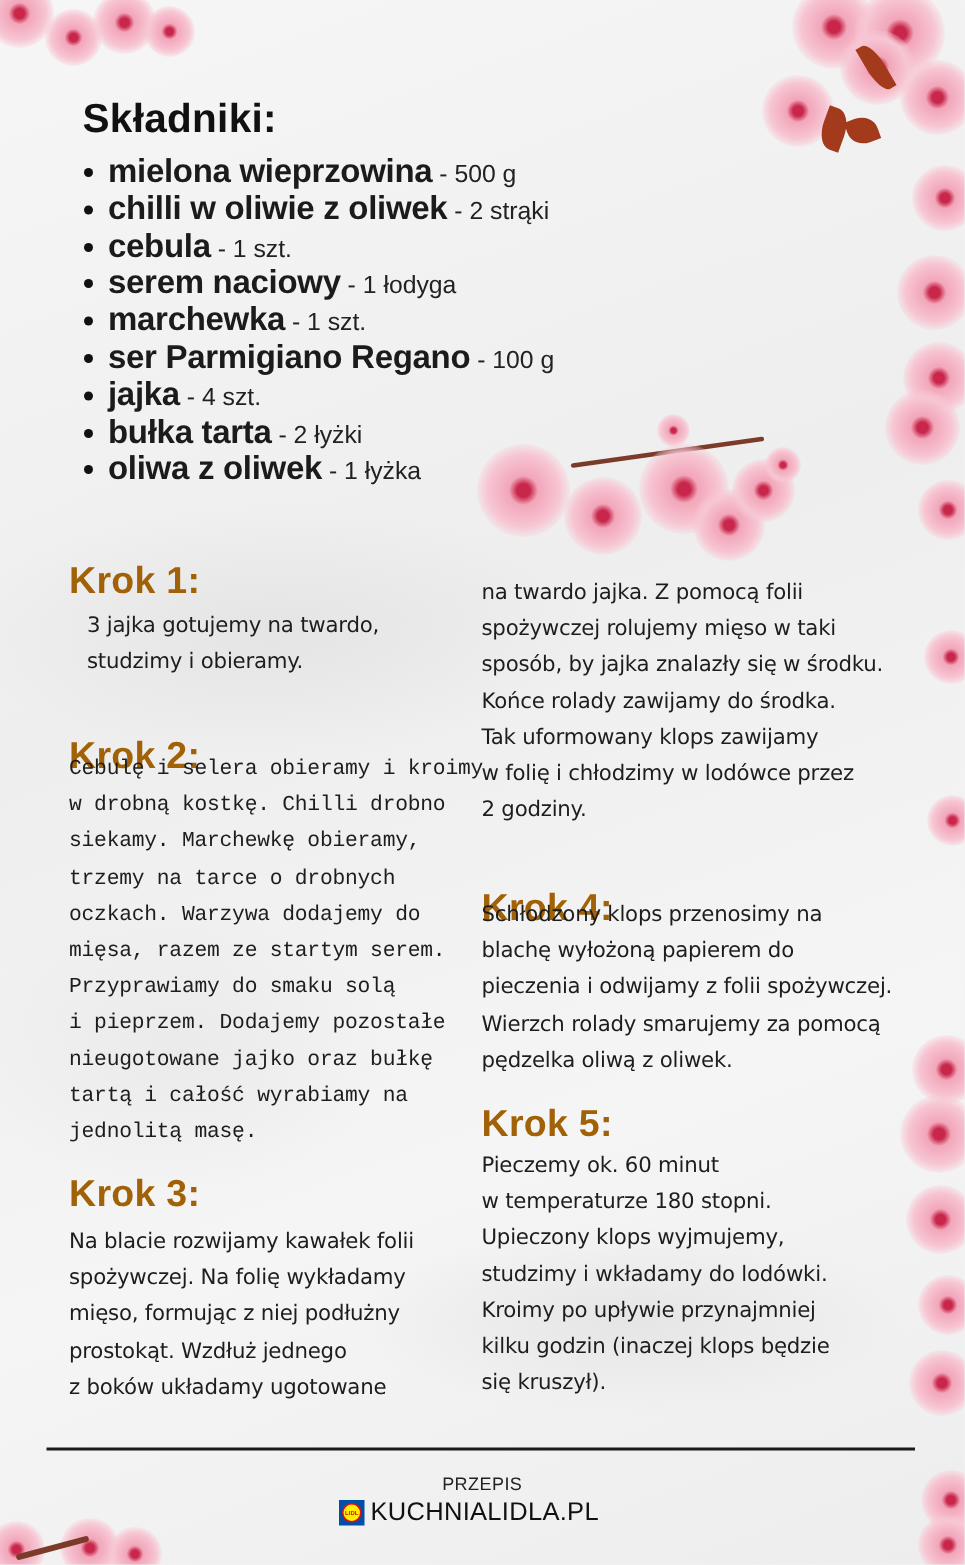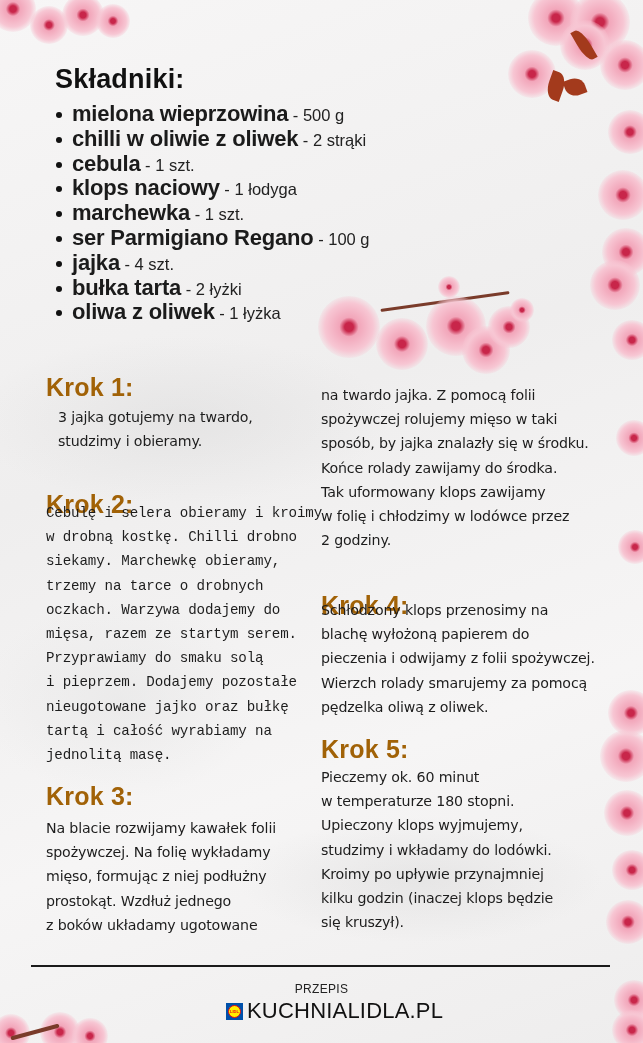--- a/index.html
+++ b/index.html
@@ -60,21 +60,21 @@
   .lidl-logo {
     width: 17px; height: 17px; background: #0050aa; position: relative;
     display: inline-flex; align-items: center; justify-content: center;
   }
   .lidl-logo .inner {
     width: 13px; height: 13px; border-radius: 50%; background: #fff000;
     border: 1px solid #e60a14; box-sizing: border-box;
     font-size: 4px; font-weight: bold; color: #e60a14; display: flex; align-items: center; justify-content: center;
     font-family: "Liberation Sans", sans-serif;
   }
-  .site-name { font-family: "Liberation Sans", sans-serif; font-size: 22px; color: #111; letter-spacing: 0.2px; }
+  .site-name { font-family: "Liberation Sans", sans-serif; font-size: 17px; color: #111; letter-spacing: 0.2px; }
 </style>
 </head>
 <body>
 
 <div>
 
   <div class="petal" style="left:-10px;top:-14px;width:46px;height:46px;"></div>
   <div class="petal" style="left:30px;top:6px;width:38px;height:38px;"></div>
   <div class="petal" style="left:62px;top:-6px;width:42px;height:42px;"></div>
   <div class="petal" style="left:96px;top:4px;width:34px;height:34px;"></div>
@@ -119,21 +119,21 @@
 </div>
 
 <div class="content">
 
   <div class="title">Składniki:</div>
 
   <ul class="ingredients">
     <li><span class="ing-name">mielona wieprzowina</span><span class="ing-sep"> - </span><span class="ing-qty">500 g</span></li>
     <li><span class="ing-name">chilli w oliwie z oliwek</span><span class="ing-sep"> - </span><span class="ing-qty">2 strąki</span></li>
     <li><span class="ing-name">cebula</span><span class="ing-sep"> - </span><span class="ing-qty">1 szt.</span></li>
-    <li><span class="ing-name">klops naciowy</span><span class="ing-sep"> - </span><span class="ing-qty">1 łodyga</span></li>
+    <li><span class="ing-name">serem naciowy</span><span class="ing-sep"> - </span><span class="ing-qty">1 łodyga</span></li>
     <li><span class="ing-name">marchewka</span><span class="ing-sep"> - </span><span class="ing-qty">1 szt.</span></li>
     <li><span class="ing-name">ser Parmigiano Regano</span><span class="ing-sep"> - </span><span class="ing-qty">100 g</span></li>
     <li><span class="ing-name">jajka</span><span class="ing-sep"> - </span><span class="ing-qty">4 szt.</span></li>
     <li><span class="ing-name">bułka tarta</span><span class="ing-sep"> - </span><span class="ing-qty">2 łyżki</span></li>
     <li><span class="ing-name">oliwa z oliwek</span><span class="ing-sep"> - </span><span class="ing-qty">1 łyżka</span></li>
   </ul>
 
   <div class="step-title" style="left:46px;top:373px;">Krok 1:</div>
   <div class="step-text" style="left:58px;top:405px;">3 jajka gotujemy na twardo,
 studzimy i obieramy.</div>

